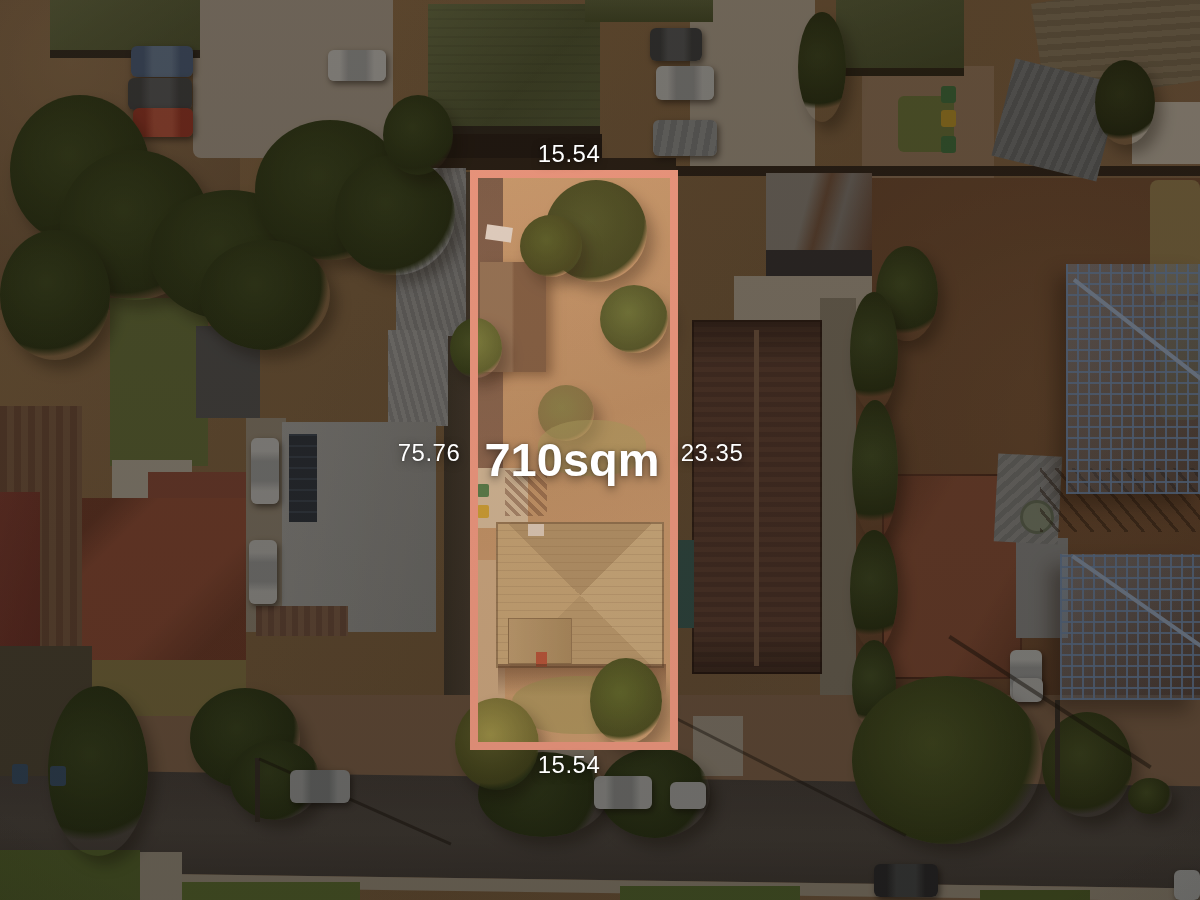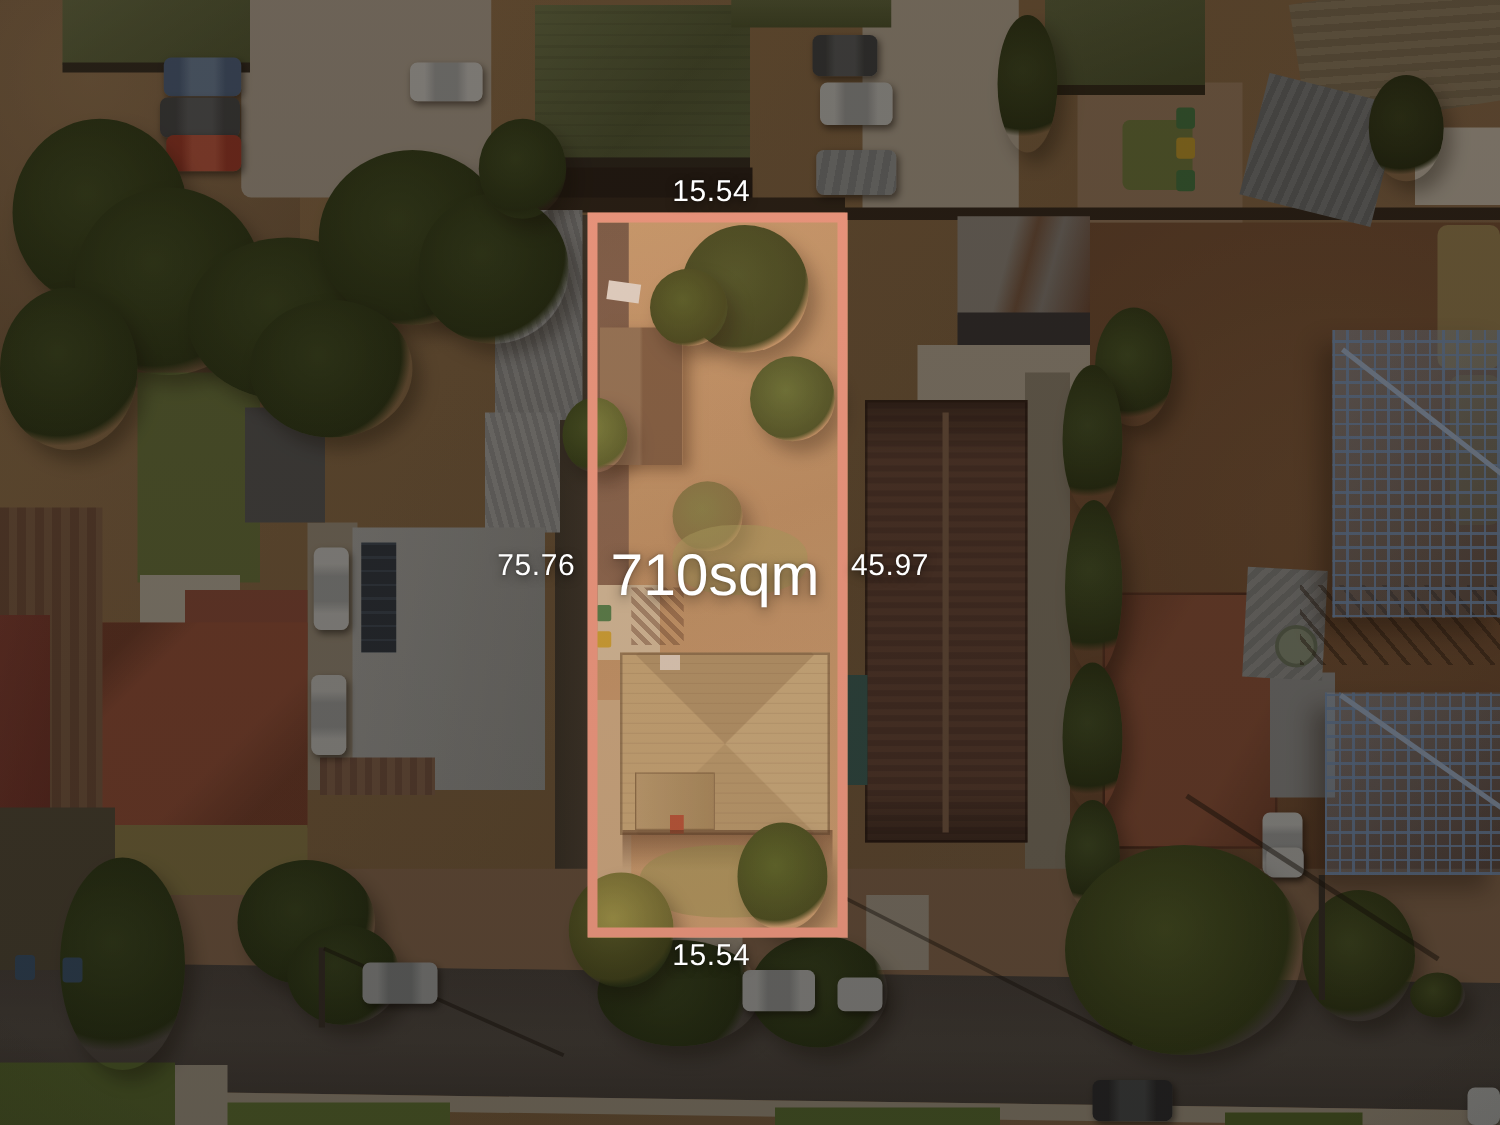--- a/index.html
+++ b/index.html
@@ -14,21 +14,21 @@
   .lot{position:absolute;box-sizing:border-box;border:8px solid #F29A82;
        background:rgba(242,150,115,.16);
        box-shadow:0 0 0 2000px rgba(16,10,6,.45);}
   .vignette{position:absolute;inset:0;pointer-events:none;
        background:radial-gradient(120% 120% at 50% 45%, rgba(0,0,0,0) 55%, rgba(8,5,3,.38) 100%);}
   .grade{position:absolute;inset:0;pointer-events:none;
        background:linear-gradient(180deg, rgba(110,65,30,.07), rgba(30,20,12,.12));}
   .labels{position:absolute;inset:0;pointer-events:none;color:#fff;}
   .dim{position:absolute;transform:translateX(-50%);font-size:24px;letter-spacing:.5px;
        text-shadow:0 2px 8px rgba(0,0,0,.55), 0 0 2px rgba(0,0,0,.35);white-space:nowrap;}
-  .area{position:absolute;transform:translateX(-50%);font-size:47px;font-weight:400;letter-spacing:0;
+  .area{position:absolute;transform:translateX(-50%);font-size:47px;font-weight:700;letter-spacing:0;
        text-shadow:0 3px 10px rgba(0,0,0,.5), 0 0 3px rgba(0,0,0,.3);white-space:nowrap;}
 </style>
 </head>
 <body>
 
 <div class="stage">
   <div class="scene">
 
     <i style="left:0;top:0;width:1200px;height:900px;background:linear-gradient(120deg,#9c7c54,#8a6c48 55%,#96765a);"></i>
     <i style="left:0;top:0;width:240px;height:310px;background:radial-gradient(circle at 30% 20%,#9a7c58,#7f6446 85%);"></i>
@@ -182,16 +182,16 @@
 
   <div class="lot" style="left: 470px; top: 170px; width: 208px; height: 580px; border-color: rgb(242, 154, 130);"></div>
 
   <div class="grade"></div>
   <div class="vignette"></div>
 
   <div class="labels" style="color: rgb(255, 255, 255);">
     <div class="dim" style="left:569px;top:140px;">15.54</div>
     <div class="dim" style="left:429px;top:439px;">75.76</div>
     <div class="area" style="left:572px;top:432px;">710sqm</div>
-    <div class="dim" style="left:712px;top:439px;">45.97</div>
+    <div class="dim" style="left:712px;top:439px;">23.35</div>
     <div class="dim" style="left:569px;top:751px;">15.54</div>
   </div>
 </div>
 
 </body></html>

